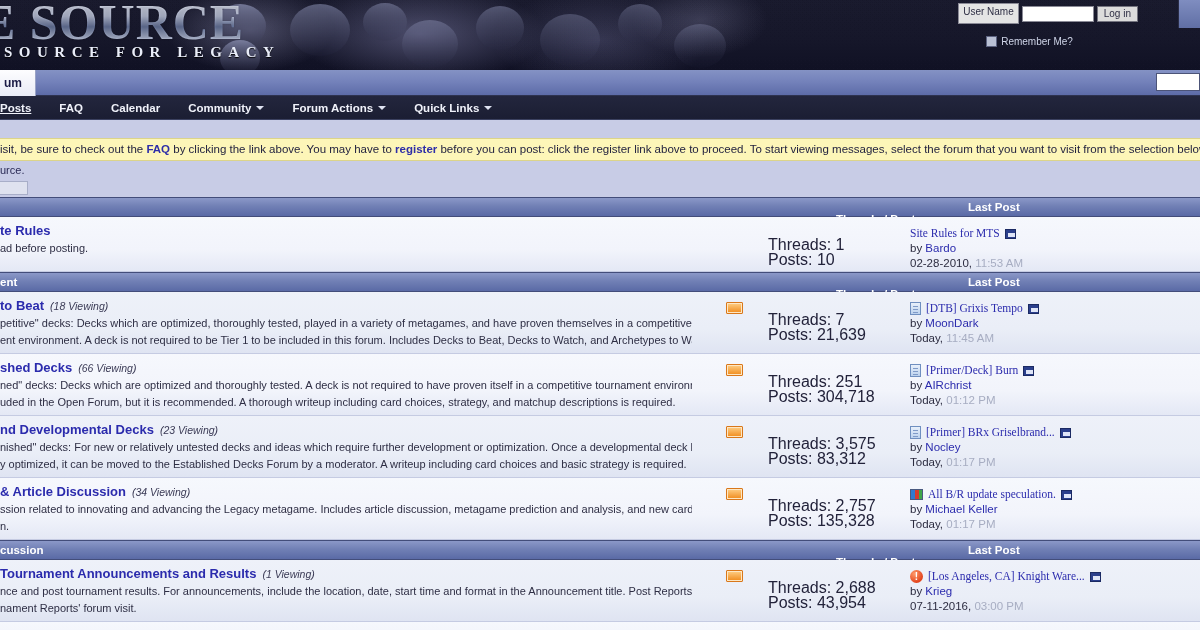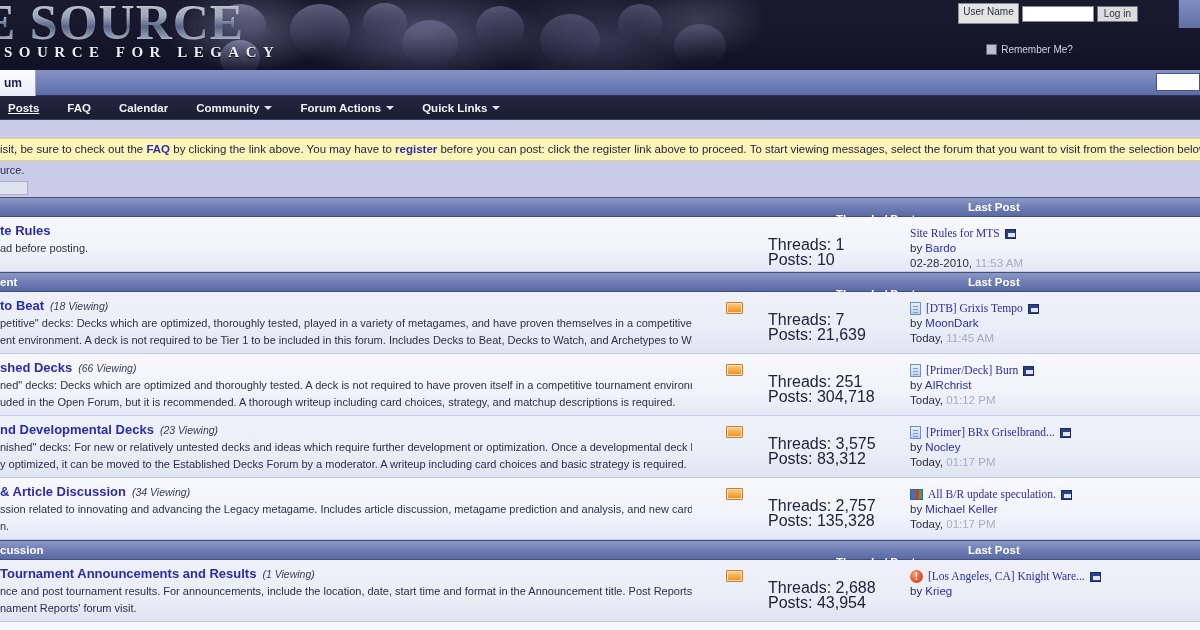--- a/index.html
+++ b/index.html
@@ -83,21 +83,21 @@
     border: 1px solid #74747f;
     color: #2e2e44;
     font-size: 10px;
     height: 16px;
     line-height: 12px;
     padding: 1px 6px;
     cursor: pointer;
   }
   .login-row2 {
     display: flex; align-items: center; gap: 4px;
-    margin-top: 20px; margin-left: 28px;
+    margin-top: 12px; margin-left: 28px;
   }
   .cb {
     width: 11px; height: 11px;
     background: #b9c0d4;
     border: 1px solid #5c6280;
   }
   #remember-label { color: #cfd5e8; font-size: 10px; }
   #right-edge-btn {
     position: absolute; right: 0; top: 0; width: 22px; height: 28px;
     background: linear-gradient(180deg,#7f8dc0,#606fa5);
@@ -139,21 +139,21 @@
   }
   .nav-item {
     color: #f0f2fa;
     font-size: 11.5px;
     font-weight: bold;
     padding: 0 14px;
     cursor: pointer;
     white-space: nowrap;
     display: flex; align-items: center; gap: 5px;
   }
-  .nav-item:first-child { padding-left: 8px; text-decoration: underline; }
+  .nav-item:first-child { padding-left: 0; text-decoration: underline; }
   .caret {
     display: inline-block;
     width: 0; height: 0;
     border-left: 4px solid transparent;
     border-right: 4px solid transparent;
     border-top: 4px solid #dfe3f2;
   }
   
   #page-strip-1 { height: 18px; background: #c8cce6; }
   #notice {
@@ -549,20 +549,21 @@
         <div>Threads: 2,688</div>
         <div>Posts: 43,954</div>
       </div>
       <div class="col-lp">
         <div class="lp-title-line">
           <span class="ico-alert"></span>
           <a class="lp-title" href="#">[Los Angeles, CA] Knight Ware...</a>
           <span class="ico-gotolast"></span>
         </div>
         <div class="lp-by"><span>by </span><a href="#">Krieg</a></div>
+        <div><span class="lp-date">07-11-2016,</span> <span class="lp-time">03:00 PM</span></div>
       </div>
     </div>
     <div class="forum-row cut-row">
       <div class="col-info">
         <div class="forum-title-line"><a class="forum-title" href="#">ment Reports</a></div>
       </div>
       <div class="col-icon"></div>
       <div class="col-tp"></div>
       <div class="col-lp"></div>
     </div>

